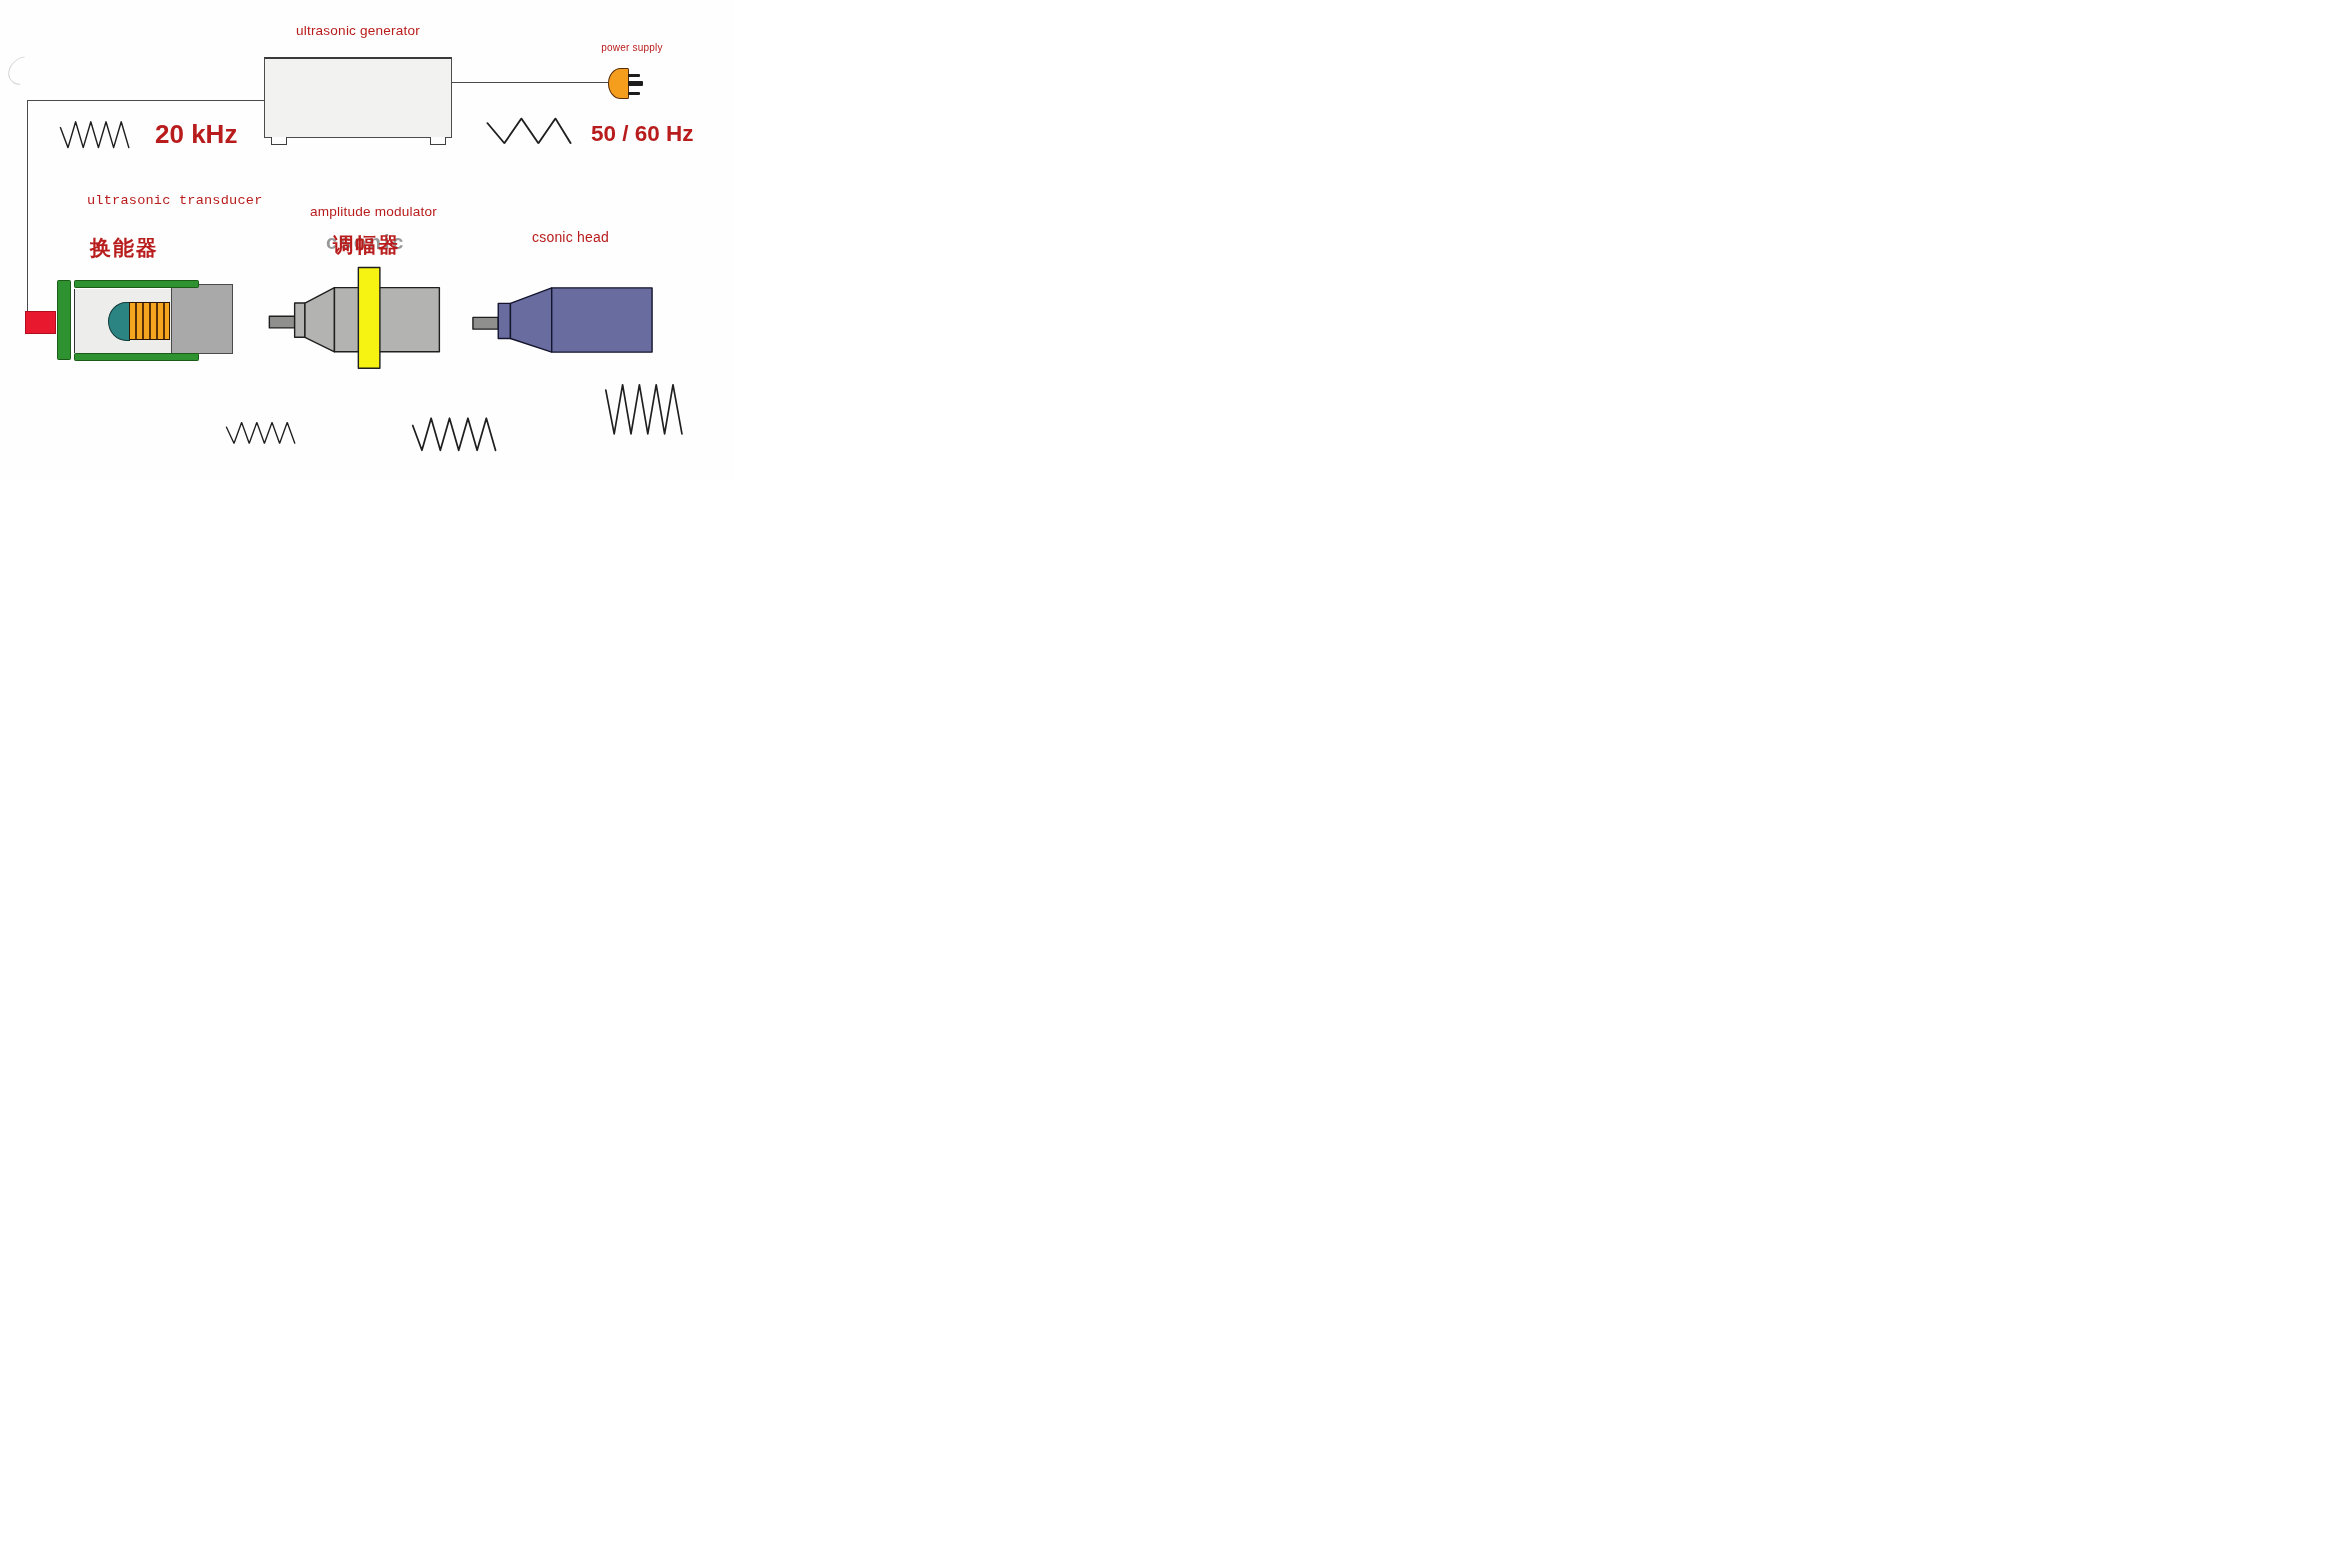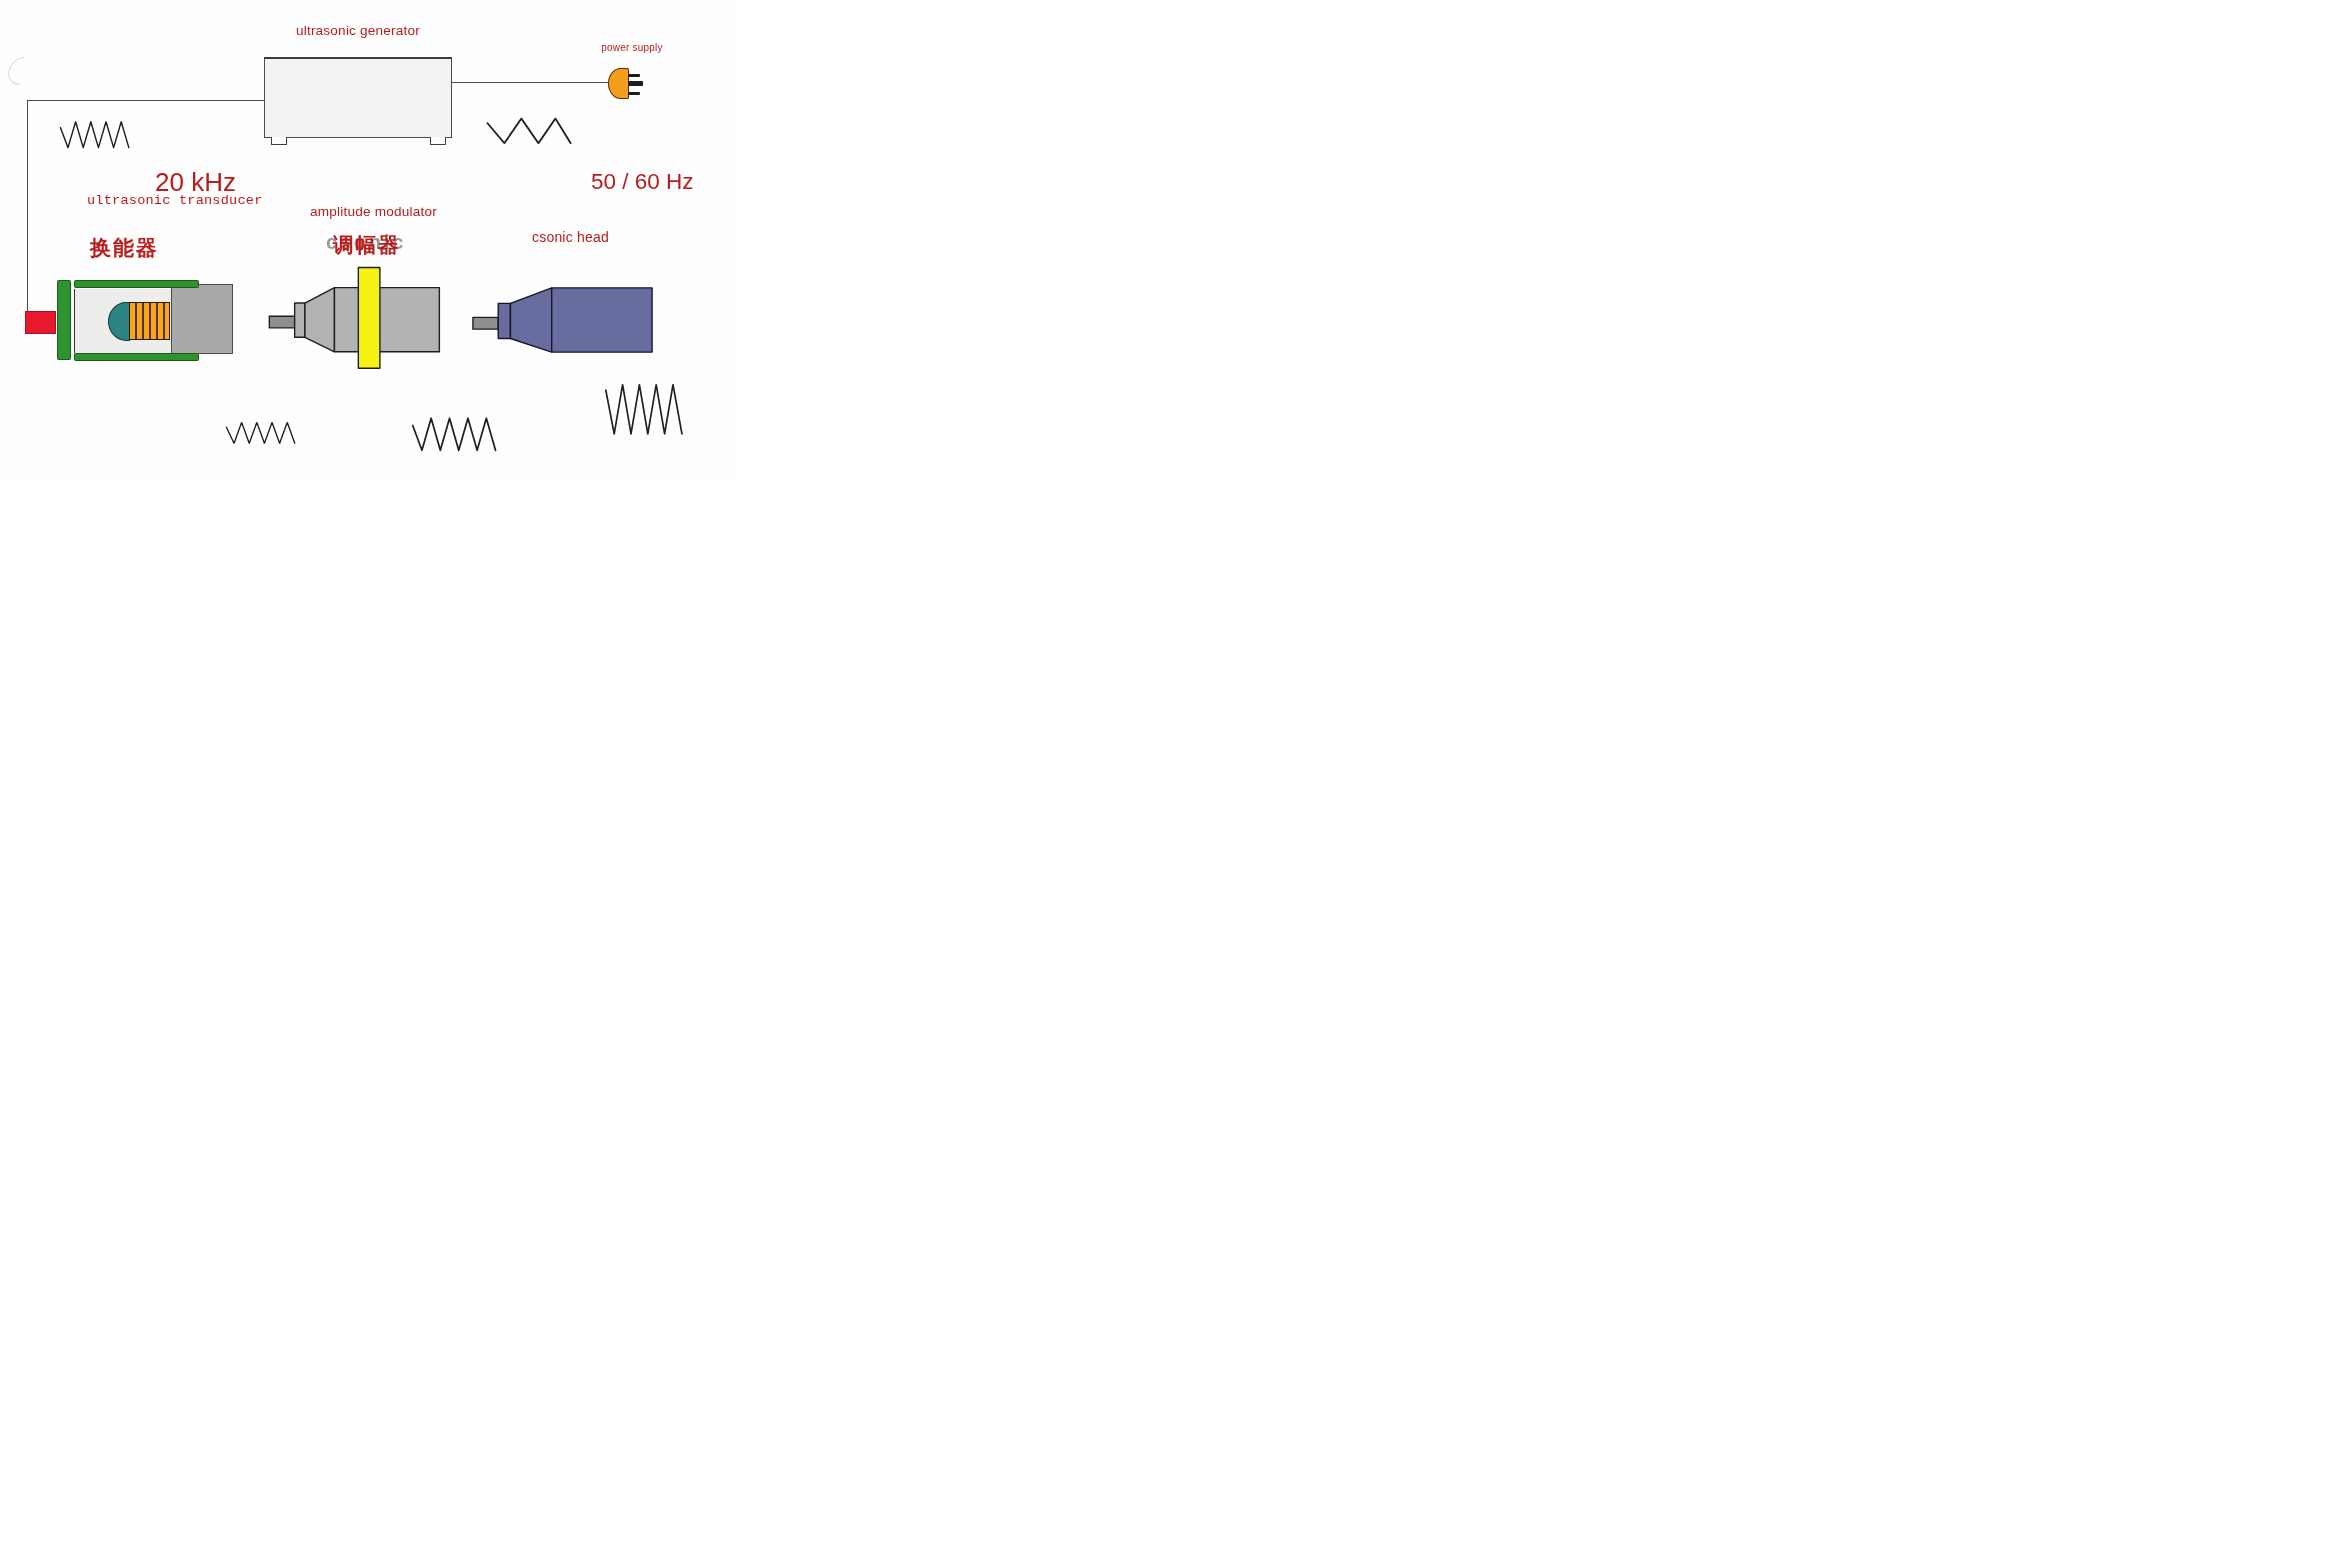--- a/index.html
+++ b/index.html
@@ -3,21 +3,21 @@
 <meta charset="utf-8">
 <style>
   html,body{margin:0;padding:0;background:#ffffff;}
   .canvas{
     position:relative;width:734px;height:479px;background:#fefefe;overflow:hidden;
     font-family:"Liberation Sans", sans-serif;color:#121212;
   }
   .lbl{position:absolute;white-space:nowrap;color:#b91c1c;}
   .lbl.center{text-align:center;}
   .en{font-size:13.6px;letter-spacing:0.2px;}
-  .big{font-weight:normal;margin-top:48px;}
+  .big{font-weight:bold;}
   .zh{font-weight:bold;font-size:20.6px;letter-spacing:1.9px;}
   .wire{position:absolute;background:#4a4a4a;}
   .genbox{
     position:absolute;left:264px;top:57px;width:188px;height:81px;
     background:#f2f2f0;border:1.4px solid #4c4c4c;border-top:2.3px solid #3a3a3a;
     box-sizing:border-box;
   }
   .foot{
     position:absolute;width:15.5px;height:8.4px;background:#fdfdfd;
     border:1.4px solid #3f3f3f;border-top:none;box-sizing:border-box;

